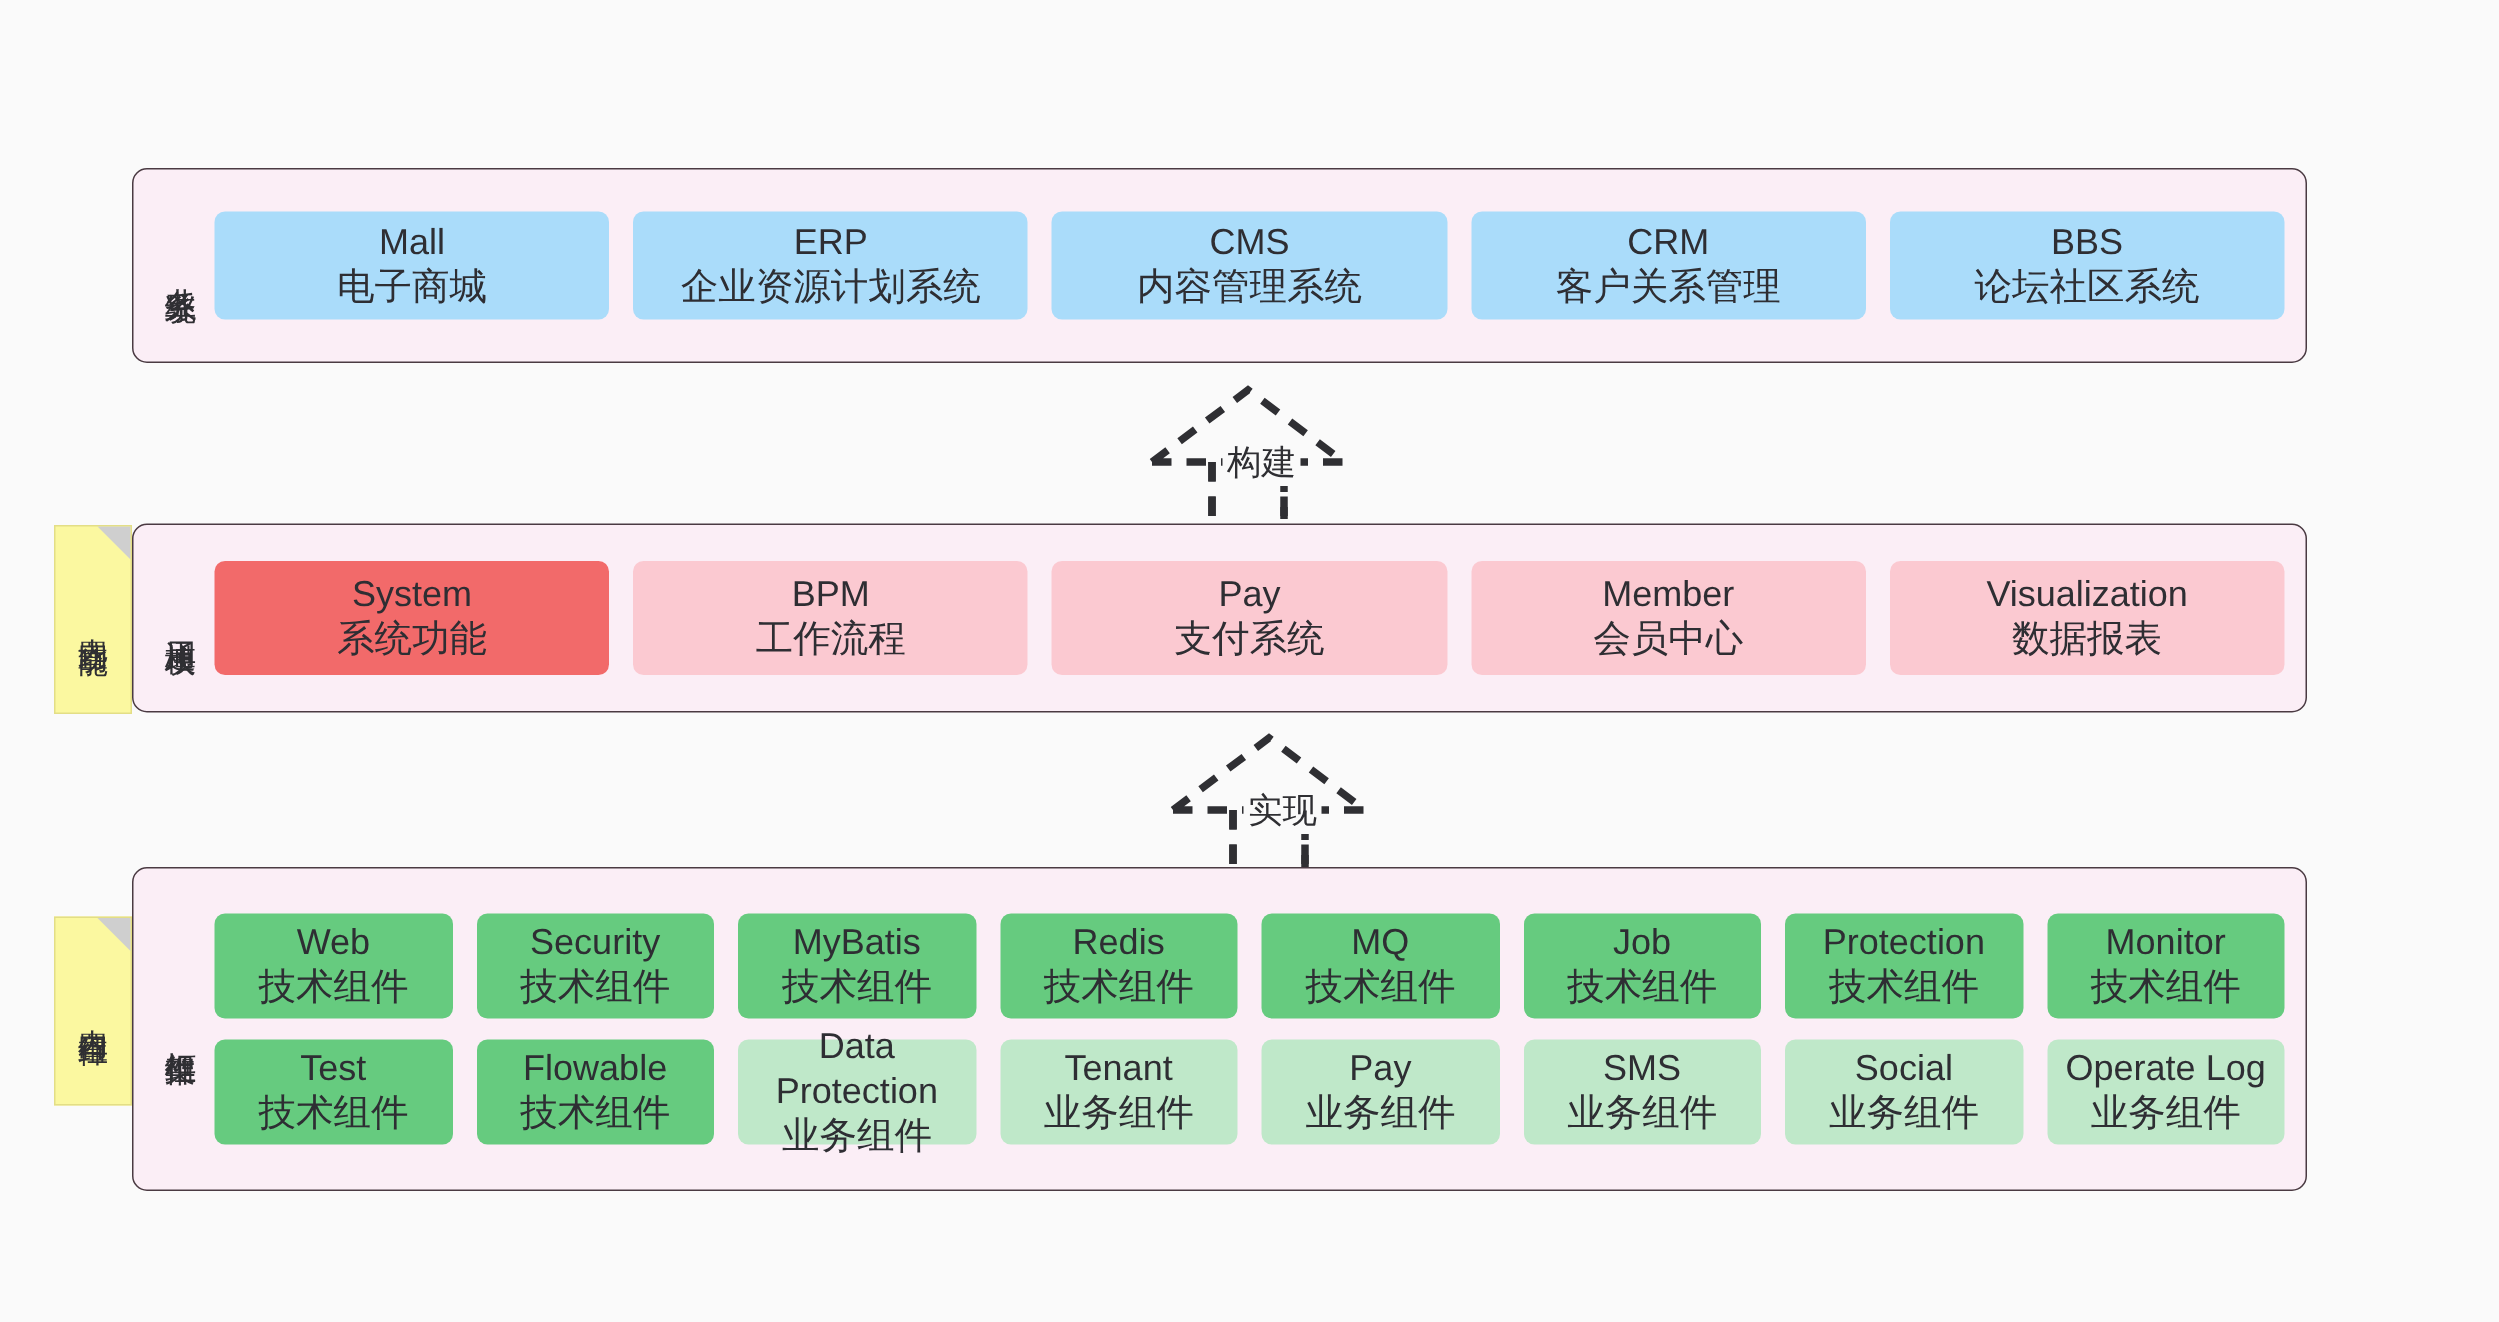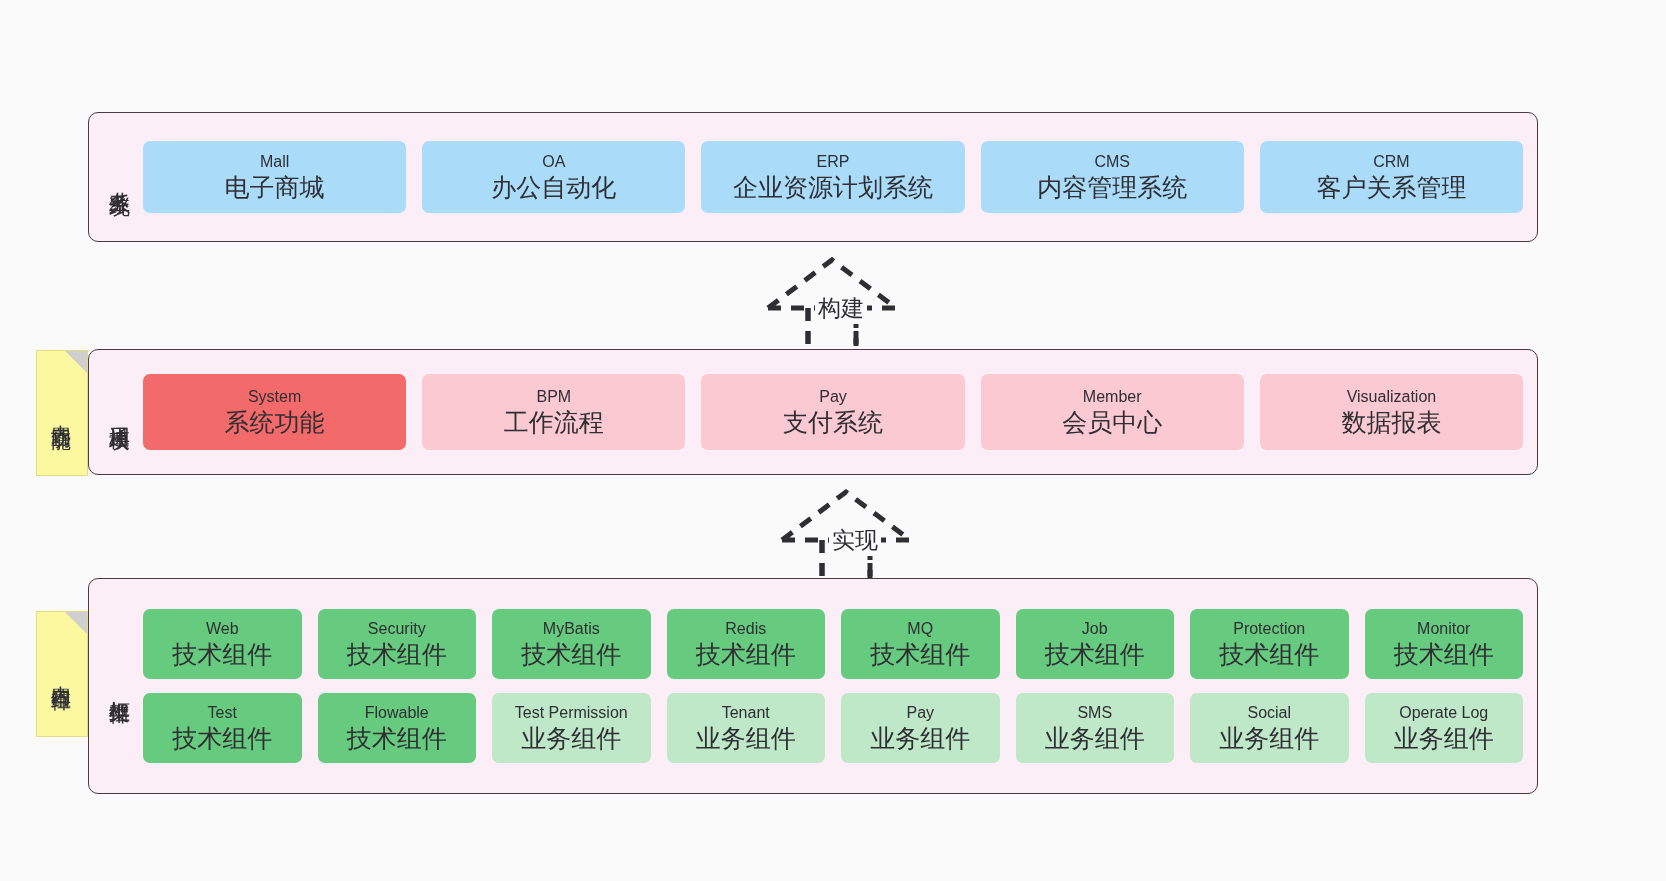--- a/index.html
+++ b/index.html
@@ -79,21 +79,21 @@
     border-radius: 7px;
     display: flex;
     flex-direction: column;
     align-items: center;
     justify-content: center;
     text-align: center;
     box-sizing: border-box;
     padding: 4px 6px;
     line-height: 1.22;
   }
-  .card .t1 { font-size: 16px; color: #2e2e33; }
+  .card .t1 { font-size: 24px; color: #2e2e33; }
   .card .t2 { font-size: 25px; color: #2e2e33; }
 
   .c-blue       { background: #aadcfa; }
   .c-red        { background: #f26a6a; }
   .c-pink       { background: #fbc9d1; }
   .c-green      { background: #66cb7f; }
   .c-lightgreen { background: #bfe8c9; }
 
   
   #layer-business  { left: 88px;  top: 112px; width: 1450px; height: 130px; }
@@ -162,40 +162,40 @@
   <div class="layer" id="layer-business">
     <div class="layer-label">业务系统</div>
     <div class="layer-body">
       <div class="row">
 
         <div class="card c-blue">
           <div class="t1">Mall</div>
           <div class="t2">电子商城</div>
         </div>
 
-        <div class="card c-blue">
-          <div class="t1">OA</div>
-          <div class="t2">办公自动化</div>
-        </div>
 
         <div class="card c-blue">
           <div class="t1">ERP</div>
           <div class="t2">企业资源计划系统</div>
         </div>
 
         <div class="card c-blue">
           <div class="t1">CMS</div>
           <div class="t2">内容管理系统</div>
         </div>
 
         <div class="card c-blue">
           <div class="t1">CRM</div>
           <div class="t2">客户关系管理</div>
         </div>
 
+        <div class="card c-blue">
+          <div class="t1">BBS</div>
+          <div class="t2">论坛社区系统</div>
+        </div>
 
       </div>
     </div>
   </div>
 
   <div class="arrow" id="arrow-build">
     <svg width="160" height="88" viewBox="0 0 160 88" aria-hidden="true">
       <path d="M16 50 L80 2 L144 50 L104 50 L104 88 M56 50 L56 88 M16 50 L104 50" fill="none" stroke="#2f2f33" stroke-width="5" stroke-dasharray="13,10" stroke-linecap="butt"></path>
       <path d="M56 50 L56 88 M104 50 L104 88" fill="none" stroke="#2f2f33" stroke-width="5" stroke-dasharray="13,10"></path>
     </svg>
@@ -298,21 +298,21 @@
         <div class="row">
           <div class="card c-green">
             <div class="t1">Test</div>
             <div class="t2">技术组件</div>
           </div>
           <div class="card c-green">
             <div class="t1">Flowable</div>
             <div class="t2">技术组件</div>
           </div>
           <div class="card c-lightgreen">
-            <div class="t1">Test Permission</div>
+            <div class="t1">Data Protection</div>
             <div class="t2">业务组件</div>
           </div>
           <div class="card c-lightgreen">
             <div class="t1">Tenant</div>
             <div class="t2">业务组件</div>
           </div>
           <div class="card c-lightgreen">
             <div class="t1">Pay</div>
             <div class="t2">业务组件</div>
           </div>

